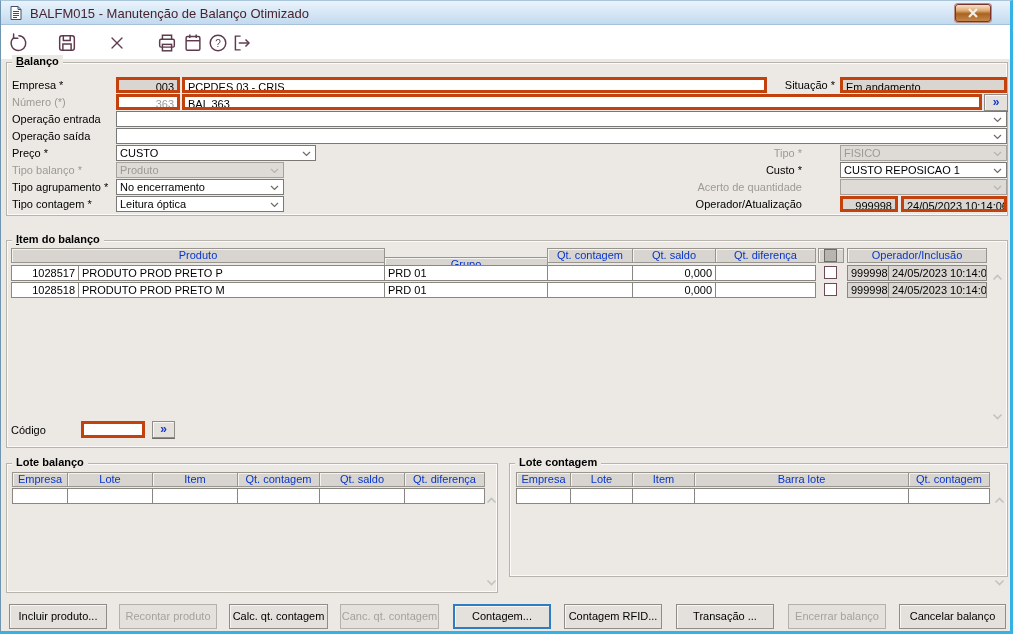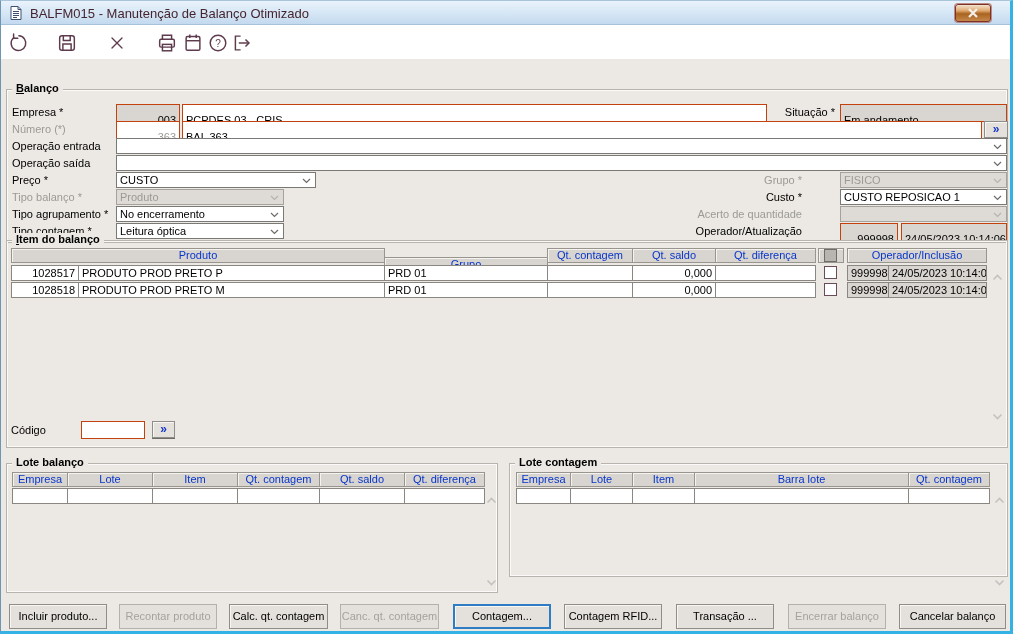--- a/index.html
+++ b/index.html
@@ -20,21 +20,21 @@
   .tbtn { position:absolute; top:6px; width:24px; height:24px; display:flex; align-items:center; justify-content:center; cursor:pointer; }
   .tbtn svg { stroke:#5d3b4c; fill:none; stroke-width:1.6; }
   
   .group { position:absolute; border:1px solid #b7b4ae; box-shadow:inset 0 0 0 1px #fbfaf8; }
   .gtitle { position:absolute; top:-8px; left:5px; background:#ece9e4; padding:0 4px; font-size:11px; font-weight:bold; color:#000; }
   .accel { text-decoration:underline; }
   
   .lbl { position:absolute; font-size:11px; color:#000; line-height:16px; white-space:nowrap; }
   .lbl.dis { color:#9c9a96; }
   .lbl.r { text-align:right; }
-  .field { position:absolute; height:16px; border:1px solid #c2410c; background:#fff; font-size:11px; line-height:14px; padding:8px 3px; color:#000; white-space:nowrap; overflow:hidden; }
+  .field { position:absolute; height:16px; border:3px solid #c2410c; background:#fff; font-size:11px; line-height:14px; padding:0 3px; color:#000; white-space:nowrap; overflow:hidden; }
   .field.ro { background:#d9d6d1; }
   .field.r { text-align:right; }
   .field.c { text-align:center; }
   .field.distext { color:#9c9a96; }
   .combo { position:absolute; height:16px; border:1px solid #7b7975; background:#fff; font-size:11px; line-height:14px; padding:0 18px 0 3px; color:#000; white-space:nowrap; }
   .combo.dis { background:#dedbd6; color:#9c9a96; border-color:#a5a29d; }
   .combo svg { position:absolute; right:4px; top:5px; stroke:#6d6b67; fill:none; stroke-width:1.2; }
   .combo.dis svg { stroke:#b5b3af; }
   .lookup { position:absolute; height:17px; border:1px solid #8f8d89; background:#e4e1dc; box-shadow:inset 1px 1px 0 #f8f6f3, 0 1px 0 #6e6c68;
             color:#1a36c8; font-size:12px; font-weight:bold; text-align:center; line-height:15px; cursor:pointer; }
@@ -116,21 +116,21 @@
     </span>
     <span class="tbtn" style="left:229px">
       <svg width="22" height="22" viewBox="0 0 24 24">
         <path d="M10.5 4.5 H4.8 V19.5 H10.5"></path>
         <path d="M8.5 12 H19.5"></path>
         <path d="M15.8 8.2 L19.6 12 L15.8 15.8"></path>
       </svg>
     </span>
   </div>
 
-  <div class="group" style="left:5px; top:88px; width:1002px; height:154px;">
+  <div class="group" style="left:5px; top:61px; width:1002px; height:154px;">
     <span class="gtitle"><span class="accel">B</span><span>alanço</span></span>
 
     <span class="lbl" style="left:5px; top:14px;">Empresa *</span>
     <span class="field ro r" style="left:109px; top:14px; width:64px;">003</span>
     <span class="field" style="left:175px; top:14px; width:585px;">PCPDES 03 - CRIS</span>
     <span class="lbl r" style="left:660px; top:14px; width:168px;">Situação *</span>
     <span class="field ro" style="left:833px; top:14px; width:167px;">Em andamento</span>
 
     <span class="lbl dis" style="left:5px; top:31px;">Número (*)</span>
     <span class="field r distext" style="left:109px; top:31px; width:64px;">363</span>
@@ -147,21 +147,21 @@
     <span class="combo" style="left:109px; top:65px; width:891px;"><span></span>
       <svg width="9" height="6" viewBox="0 0 9 6">
           <path d="M1 1 L4.5 4.5 L8 1"></path>
         </svg></span>
 
     <span class="lbl" style="left:5px; top:82px;">Preço *</span>
     <span class="combo" style="left:109px; top:82px; width:200px;"><span>CUSTO</span>
       <svg width="9" height="6" viewBox="0 0 9 6">
           <path d="M1 1 L4.5 4.5 L8 1"></path>
         </svg></span>
-    <span class="lbl dis r" style="left:627px; top:82px; width:168px;">Grupo *</span>
+    <span class="lbl dis r" style="left:627px; top:82px; width:168px;">Tipo *</span>
     <span class="combo dis" style="left:833px; top:82px; width:167px;"><span>FISICO</span>
       <svg width="9" height="6" viewBox="0 0 9 6">
           <path d="M1 1 L4.5 4.5 L8 1"></path>
         </svg></span>
 
     <span class="lbl dis" style="left:5px; top:99px;">Tipo balanço *</span>
     <span class="combo dis" style="left:109px; top:99px; width:168px;"><span>Produto</span>
       <svg width="9" height="6" viewBox="0 0 9 6">
           <path d="M1 1 L4.5 4.5 L8 1"></path>
         </svg></span>

